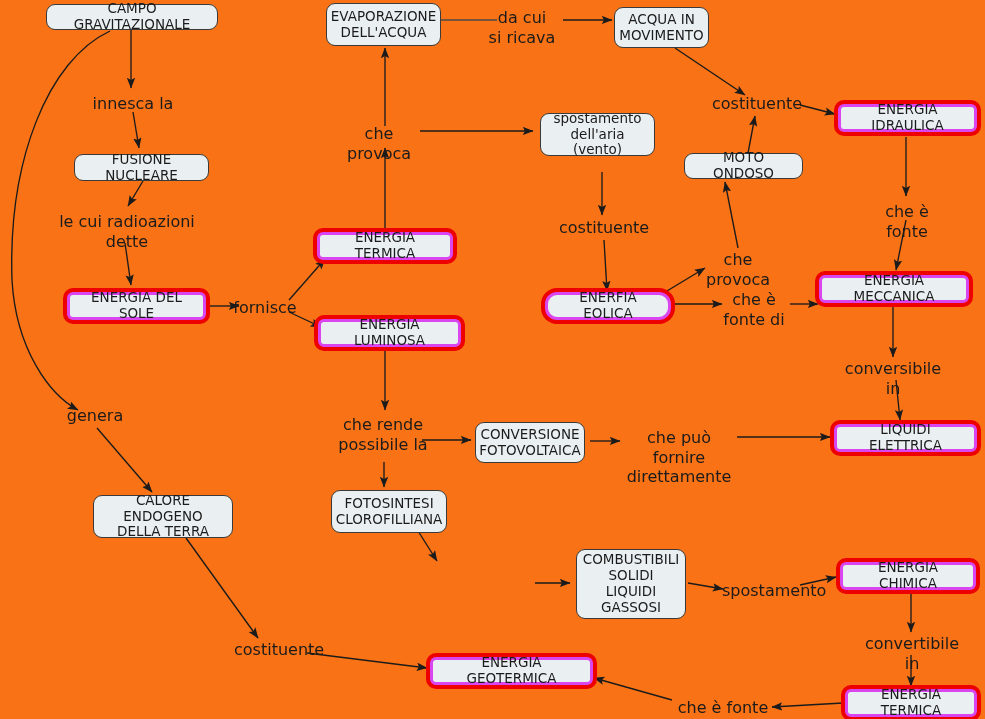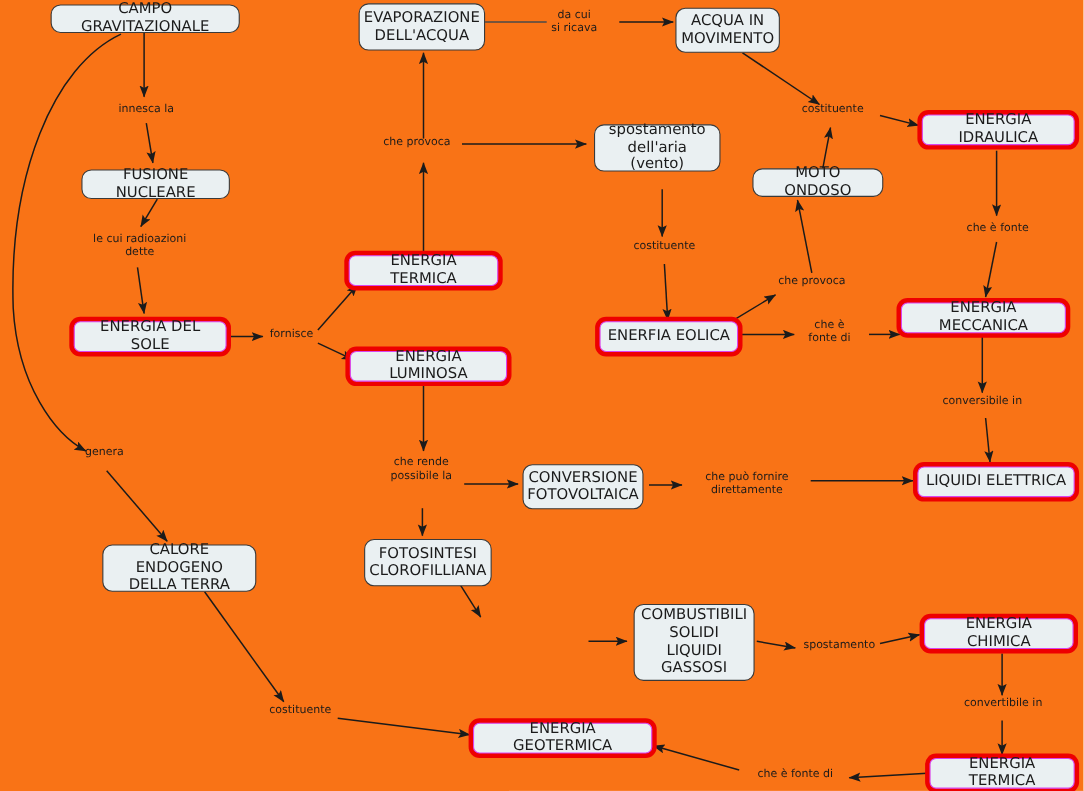--- a/index.html
+++ b/index.html
@@ -41,30 +41,30 @@
   }
   
   .node.plain {
     border: 1px solid #3a3a3a;
     border-radius: 9px;
     font-size: 13.5px;
     padding: 2px 6px;
   }
   
   .node.hl {
-    border: 1px solid #d946ef;
+    border: 3px solid #d946ef;
     border-radius: 6px;
     font-size: 13.5px;
     padding: 2px 6px;
     box-shadow: 0 0 0 4px #ee0000;
     outline: none;
   }
   .label {
     position: absolute;
-    font-size: 10px;
+    font-size: 16px;
     color: #1b1b1b;
     text-align: center;
     line-height: 1.22;
     white-space: pre-line;
     background: transparent;
     z-index: 4;
   }
 </style>
 </head>
 <body>
@@ -186,21 +186,21 @@
 dell'aria (vento)</div>
 
   <div class="node plain" style="left:684px; top:153px; width:119px; height:26px;">MOTO ONDOSO</div>
 
   <div class="node hl" style="left:838px; top:104px; width:139px; height:28px;">ENERGIA IDRAULICA</div>
 
   <div class="node hl" style="left:317px; top:232px; width:136px; height:28px;">ENERGIA TERMICA</div>
 
   <div class="node hl" style="left:318px; top:319px; width:143px; height:28px;">ENERGIA LUMINOSA</div>
 
-  <div class="node hl" style="left:545px; top:292px; width:126px; height:28px;">ENERFIA EOLICA</div>
+  <div class="node hl" style="left:545px; top:292px; width:126px; height:28px;border-radius:12px;">ENERFIA EOLICA</div>
 
   <div class="node hl" style="left:819px; top:275px; width:150px; height:28px;">ENERGIA MECCANICA</div>
 
   <div class="node plain" style="left:475px; top:422px; width:110px; height:41px;">CONVERSIONE
 FOTOVOLTAICA</div>
 
   <div class="node hl" style="left:834px; top:424px; width:143px; height:28px;">LIQUIDI ELETTRICA</div>
 
   <div class="node plain" style="left:331px; top:490px; width:116px; height:43px;">FOTOSINTESI
 CLOROFILLIANA</div>

